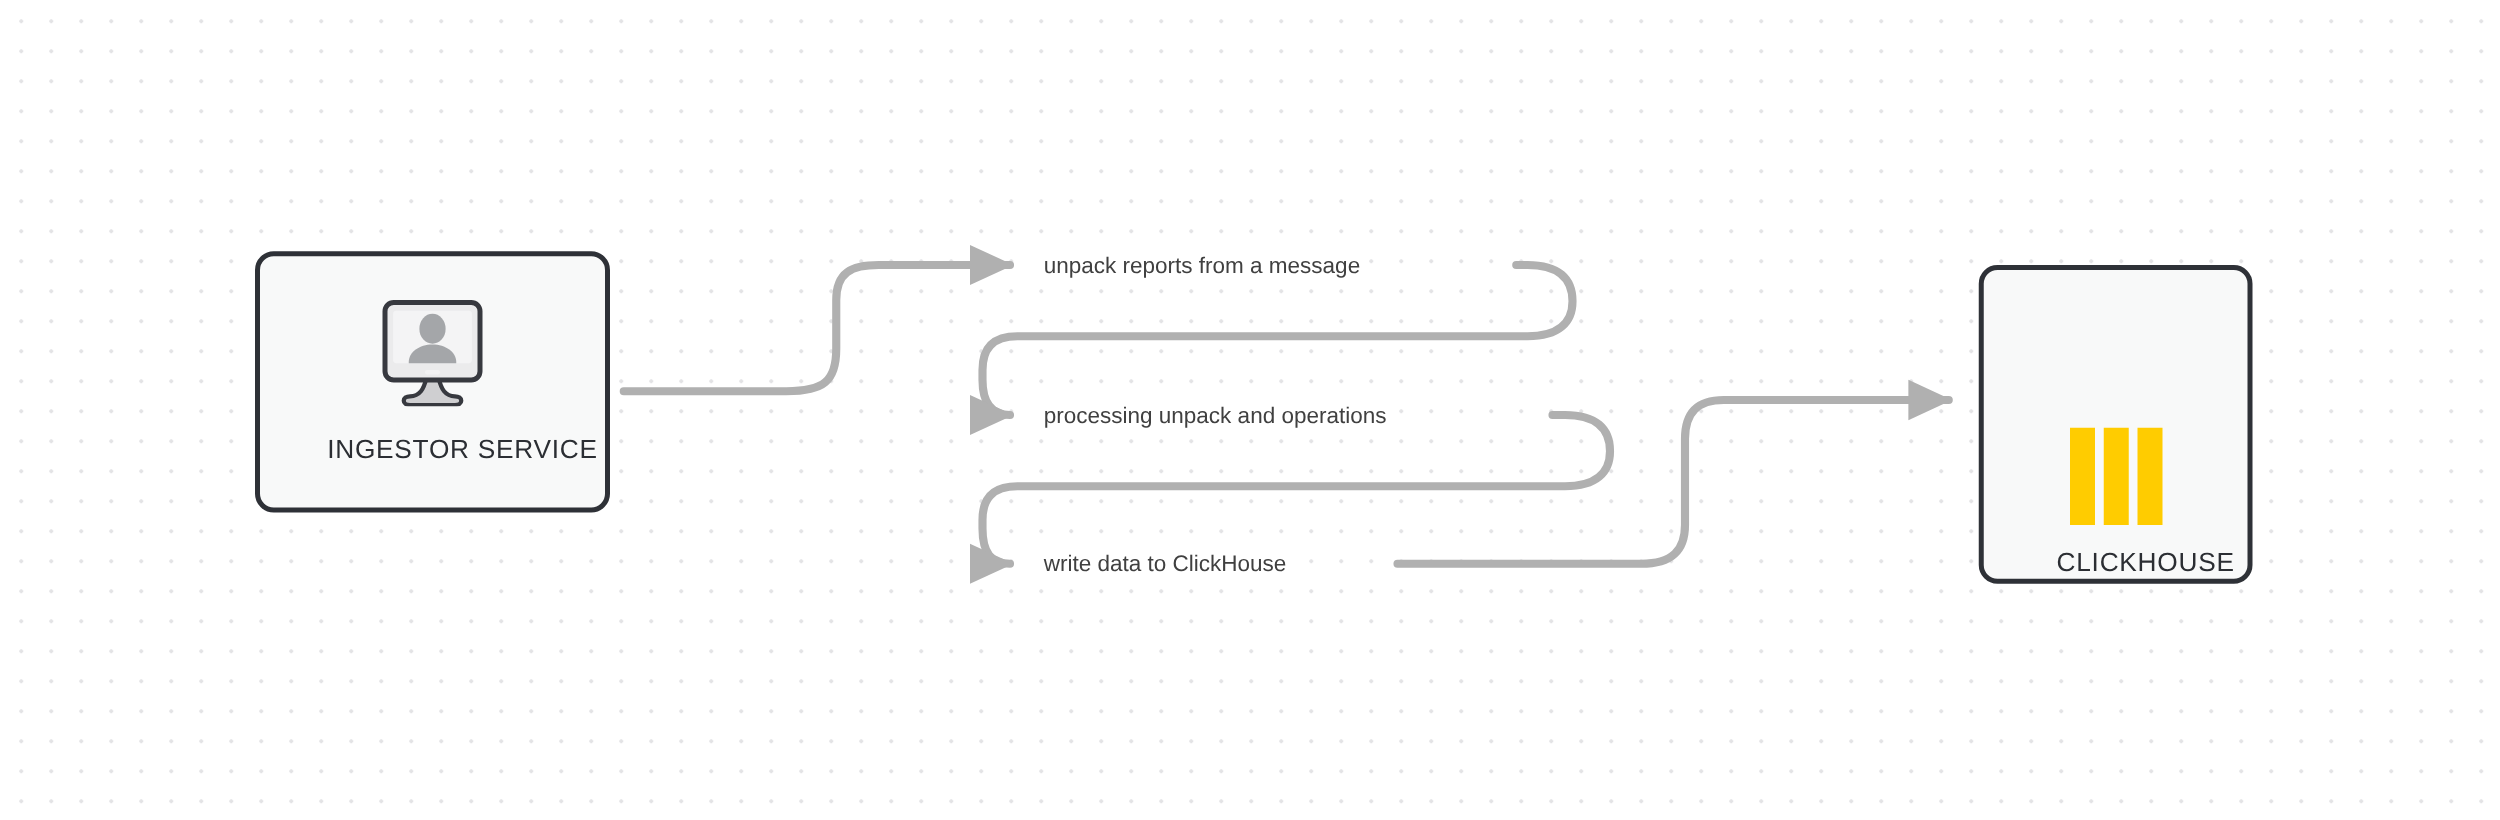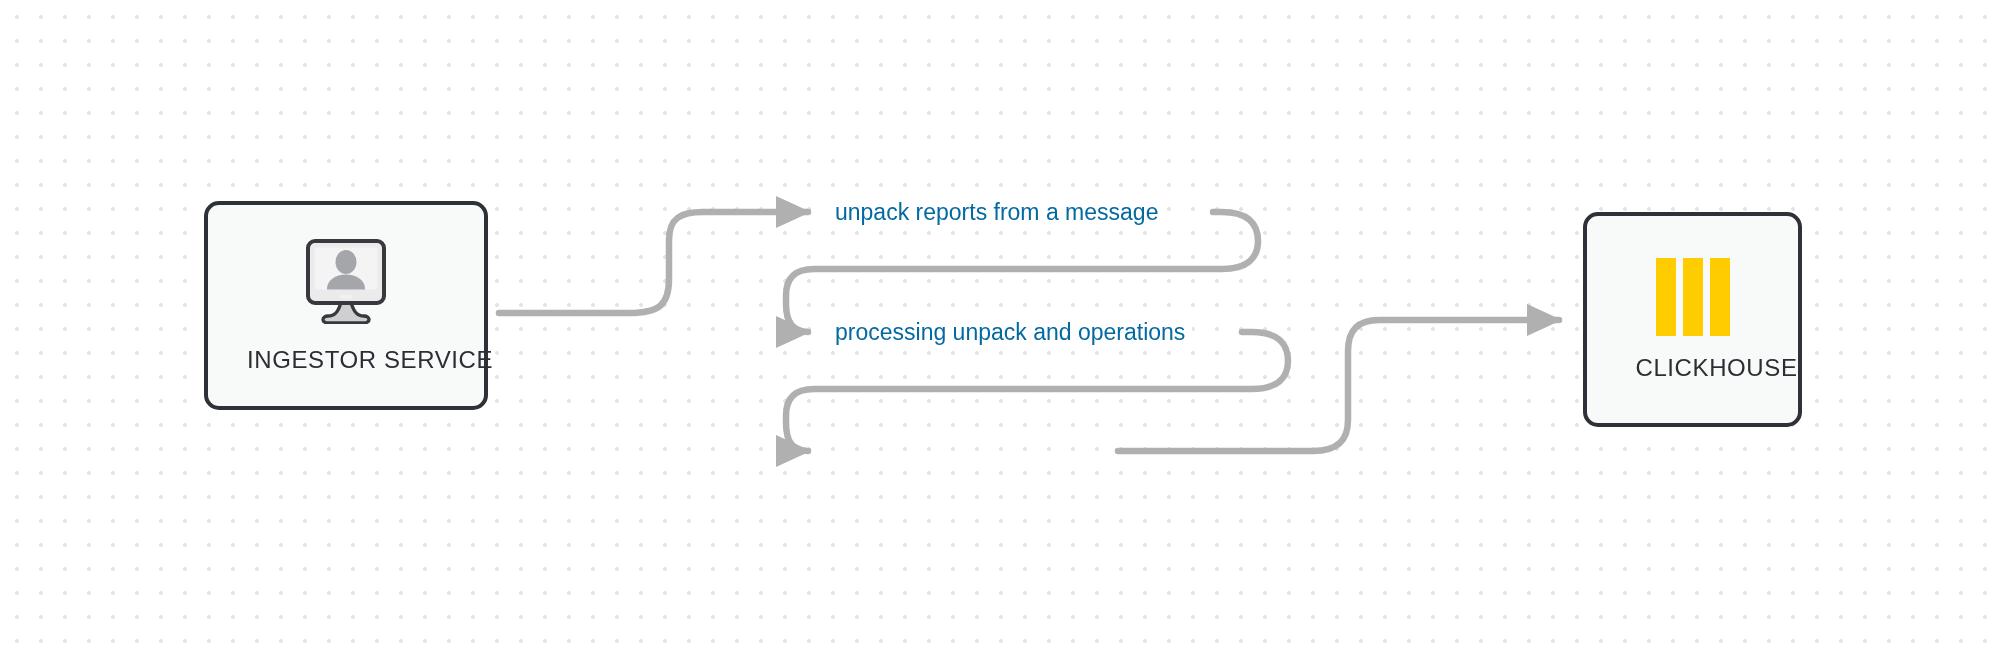--- a/index.html
+++ b/index.html
@@ -36,21 +36,21 @@
     box-sizing: border-box;
     background: #f8f9f9;
     border: 4px solid #2e3137;
     border-radius: 15px;
     display: flex;
     flex-direction: column;
     align-items: center;
     justify-content: center;
   }
   .node-label {
-    font-size: 24px;
+    font-size: 21px;
     letter-spacing: 0.6px;
     color: #2b2e33;
     text-align: center;
     white-space: nowrap;
     font-weight: 400;
     margin-left: 48px;
   }
 
   #node-ingestor {
     left: 204px;
@@ -62,31 +62,32 @@
     margin-bottom: 18px;
   }
   #node-ingestor .node-label {
     margin-top: 0;
   }
 
   #node-clickhouse {
     left: 1583px;
     top: 212px;
     width: 219px;
-    height: 215px;
+    height: 255px;
+    justify-content: flex-end;
   }
   #node-clickhouse .node-icon {
     margin-bottom: 14px;
   }
 
   
   .edge-label {
     position: absolute;
-    font-size: 23px;
-    color: #0369a1;
+    font-size: 18px;
+    color: #404040;
     white-space: nowrap;
     background: #ffffff;
     padding: 0 7px;
     line-height: 30px;
     transform: translateY(-50%);
   }
   #edge-label-0 { left: 828px; top: 212px; }
   #edge-label-1 { left: 828px; top: 332px; }
   #edge-label-2 { left: 828px; top: 451px; }
 </style>
@@ -132,20 +133,21 @@
              C 1338 451 1348 440 1348 420
              L 1348 351
              C 1348 330 1358 320 1379 320
              L 1559 320" fill="none" stroke="#b0b0b0" stroke-width="6.5" stroke-linecap="round" stroke-linejoin="round" marker-end="url(#arrowhead)"></path>
   </svg>
 
   <div class="edge-label" id="edge-label-0">unpack reports from a message</div>
 
   <div class="edge-label" id="edge-label-1">processing unpack and operations</div>
 
+  <div class="edge-label" id="edge-label-2">write data to ClickHouse</div>
 
   <div class="node" id="node-ingestor">
     <div class="node-icon">
       <svg width="96" height="86" viewBox="0 0 96 86" xmlns="http://www.w3.org/2000/svg">
 
         <path d="M30 78 C38 78 41 72 43 64 L53 64 C55 72 58 78 66 78 C69 78 71 79.6 71 81.5 C71 83.4 69 85 66 85 L30 85 C27 85 25 83.4 25 81.5 C25 79.6 27 78 30 78 Z" fill="#cfcfd1" stroke="#37393f" stroke-width="3.4" stroke-linejoin="round"></path>
 
         <rect x="10" y="3" width="76" height="62" rx="7" ry="7" fill="#ebebec" stroke="#37393f" stroke-width="4"></rect>
 
         <rect x="16.5" y="9.5" width="63" height="42" rx="2.5" ry="2.5" fill="#f4f4f5"></rect>

